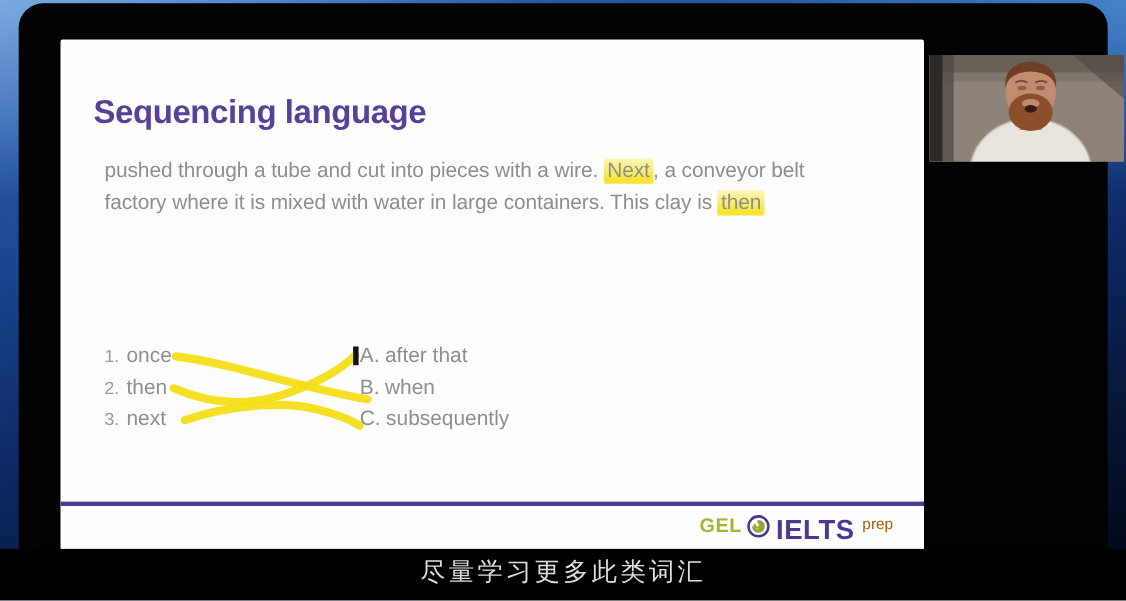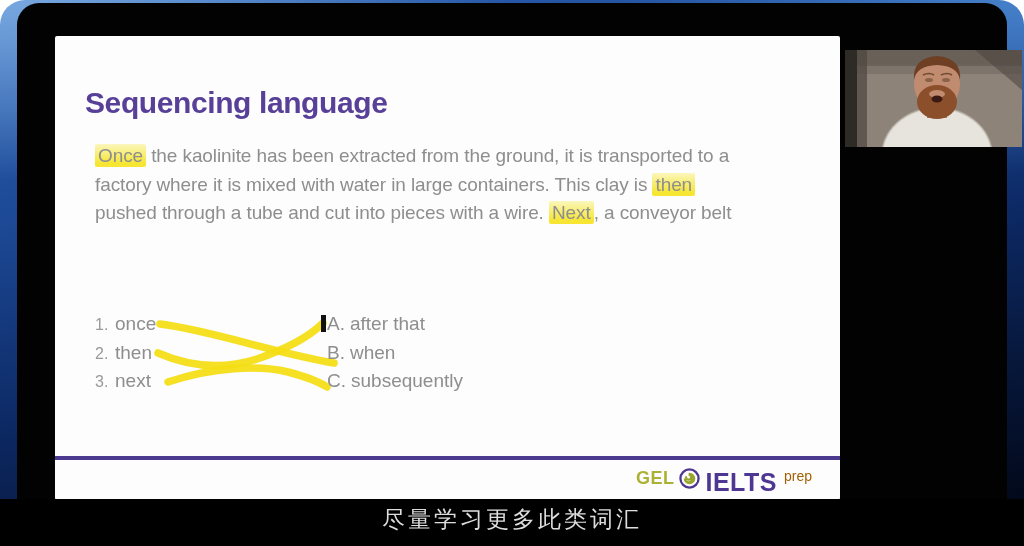--- a/index.html
+++ b/index.html
@@ -5,21 +5,20 @@
   * { margin:0; padding:0; box-sizing:border-box; }
   html,body { width:1024px; height:546px; overflow:hidden; }
   body { font-family:"Liberation Sans","DejaVu Sans",sans-serif; position:relative; }
 
   .stage {
     position:absolute; inset:0; width:1024px; height:546px;
     background:
       radial-gradient(90% 60% at 0% 0%, rgba(125,172,226,.95), rgba(125,172,226,0) 55%),
       radial-gradient(70% 55% at 100% 0%, rgba(75,135,208,.9), rgba(75,135,208,0) 58%),
       linear-gradient(168deg,#2F64B5 0%,#1C4894 30%,#0D2A66 55%,#07183C 75%,#030A1E 92%,#02050F 100%);
-    border-radius: 25px;
   }
 
   .frame {
     position:absolute; left:17px; top:3px; width:990px; height:520px;
     background:#020202; border-radius:22px;
   }
 
   .slide {
     position:absolute; left:38px; top:33px; width:785px; height:464px;
     background:#FDFDFD; border-radius:2px; overflow:hidden;
@@ -84,23 +83,22 @@
 
 <div class="stage">
 
   <div class="frame">
 
     <div class="slide">
 
       <div class="slide-title">Sequencing language</div>
 
       <div class="para" id="para">
-          <div class="para-line"><span class="hl">Once</span><span> the kaolinite has been extracted from the ground, it is transported to a</span></div>
+          <div class="para-line"><span>pushed through a tube and cut into pieces with a wire. </span><span class="hl">Next</span><span>, a conveyor belt</span></div>
           <div class="para-line"><span>factory where it is mixed with water in large containers. This clay is </span><span class="hl">then</span></div>
-          <div class="para-line"><span>pushed through a tube and cut into pieces with a wire. </span><span class="hl">Next</span><span>, a conveyor belt</span></div>
         </div>
 
       <svg class="pen-svg" id="penSvg" viewBox="0 0 785 464">
           <path d="M105,288 C155,294 215,316 279,327" fill="none" stroke="#F4DE12" stroke-width="7.5" stroke-linecap="round" opacity="0.93"></path>
           <path d="M103,317 C135,331 167,334 202,323 C237,311 256,299 268,287" fill="none" stroke="#F4DE12" stroke-width="7.5" stroke-linecap="round" opacity="0.93"></path>
           <path d="M113,346 C158,331 203,329 233,336 C256,342 266,347 272,351" fill="none" stroke="#F4DE12" stroke-width="7.5" stroke-linecap="round" opacity="0.93"></path>
         </svg>
 
       <div class="match-left" id="matchLeft">
           <div class="match-row">

